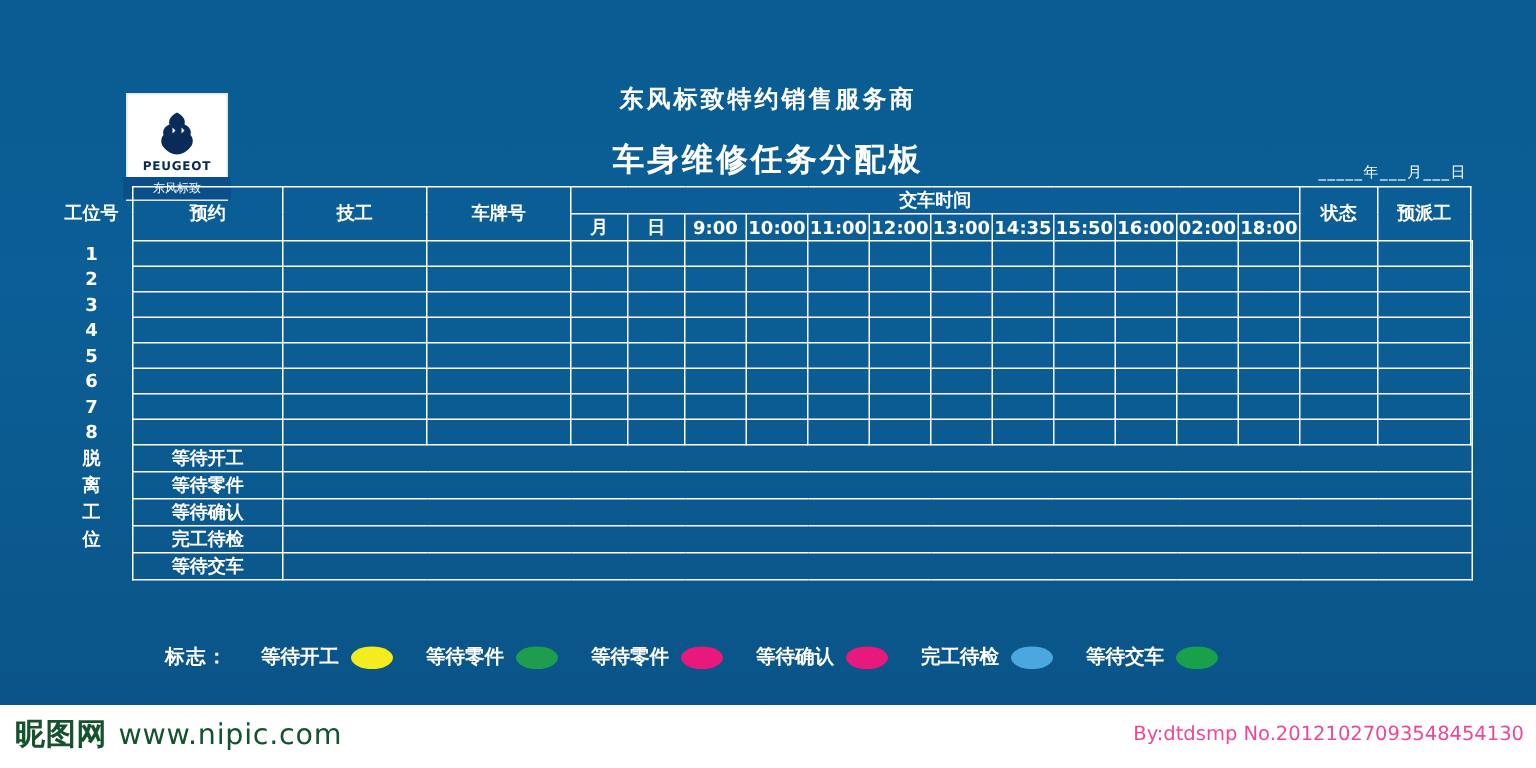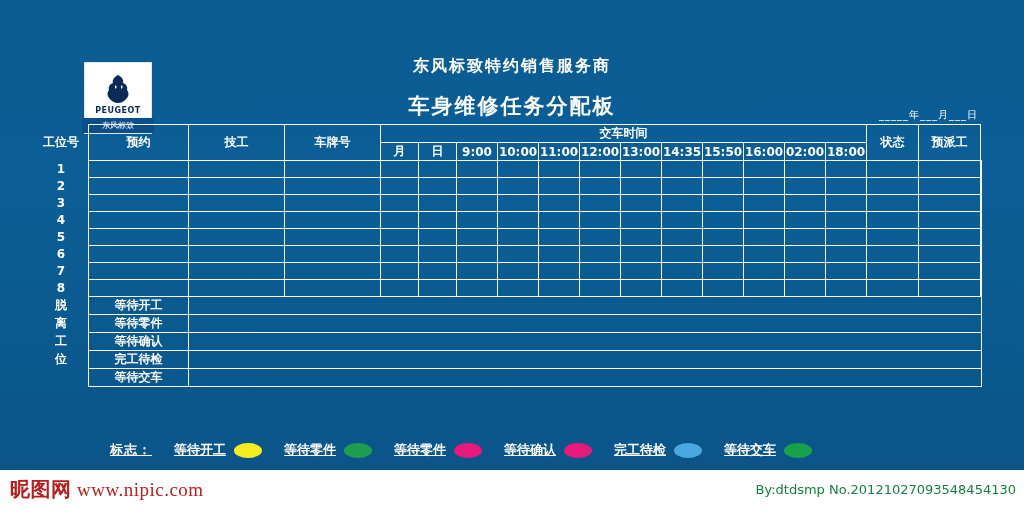--- a/index.html
+++ b/index.html
@@ -15,28 +15,27 @@
     position:absolute;
     left:0;top:0;width:1024px;height:472px;
     background:linear-gradient(180deg,#0a5c92 0%, #0b5f96 40%, #0a5488 100%);
   }
   .footer-bar{
     position:absolute;left:0;bottom:0;width:1024px;height:42px;
     background:#ffffff;
   }
   .footer-left{
     position:absolute;left:10px;top:6px;
-    font-size:20px;font-weight:bold;color:#b91c1c;
+    font-size:20px;font-weight:bold;color:#14532d;
     letter-spacing:0.5px;
-    font-family:Liberation Serif, serif;
   }
   .footer-left .site{font-weight:normal;font-size:19px;}
   .footer-right{
     position:absolute;right:8px;top:12px;
-    font-size:13px;color:#15803d;
+    font-size:13px;color:#ec4899;
   }
 
   
   .logo{
     position:absolute;left:84px;top:62px;width:66px;height:70px;
     background:#ffffff;border:1px solid #e3e3e3;
     display:flex;flex-direction:column;align-items:center;justify-content:flex-end;
   }
   .logo .lion{
     margin-top:4px;
@@ -88,22 +87,22 @@
     border:none !important;
     width:54px;text-align:center;font-size:13px;font-weight:bold;
   }
   td.empty{background:transparent;}
   .timehead{font-size:12px;}
   .seccell{font-size:13px;height:18px;}
   .nb{border:none !important;}
 
   
   .legend{
-    position:absolute;left:0;top:436px;width:1024px;height:28px;
-    display:flex;align-items:center;text-decoration:underline;
+    position:absolute;left:0;top:424px;width:1024px;height:28px;
+    display:flex;align-items:center;
   }
   .legend .lbl{
     margin-left:110px;font-size:13px;font-weight:bold;letter-spacing:1px;
   }
   .legend .item{
     display:flex;align-items:center;margin-left:22px;font-size:13px;font-weight:bold;
     white-space:nowrap;
   }
   .legend .item .txt{margin-right:8px;}
   .dot{

